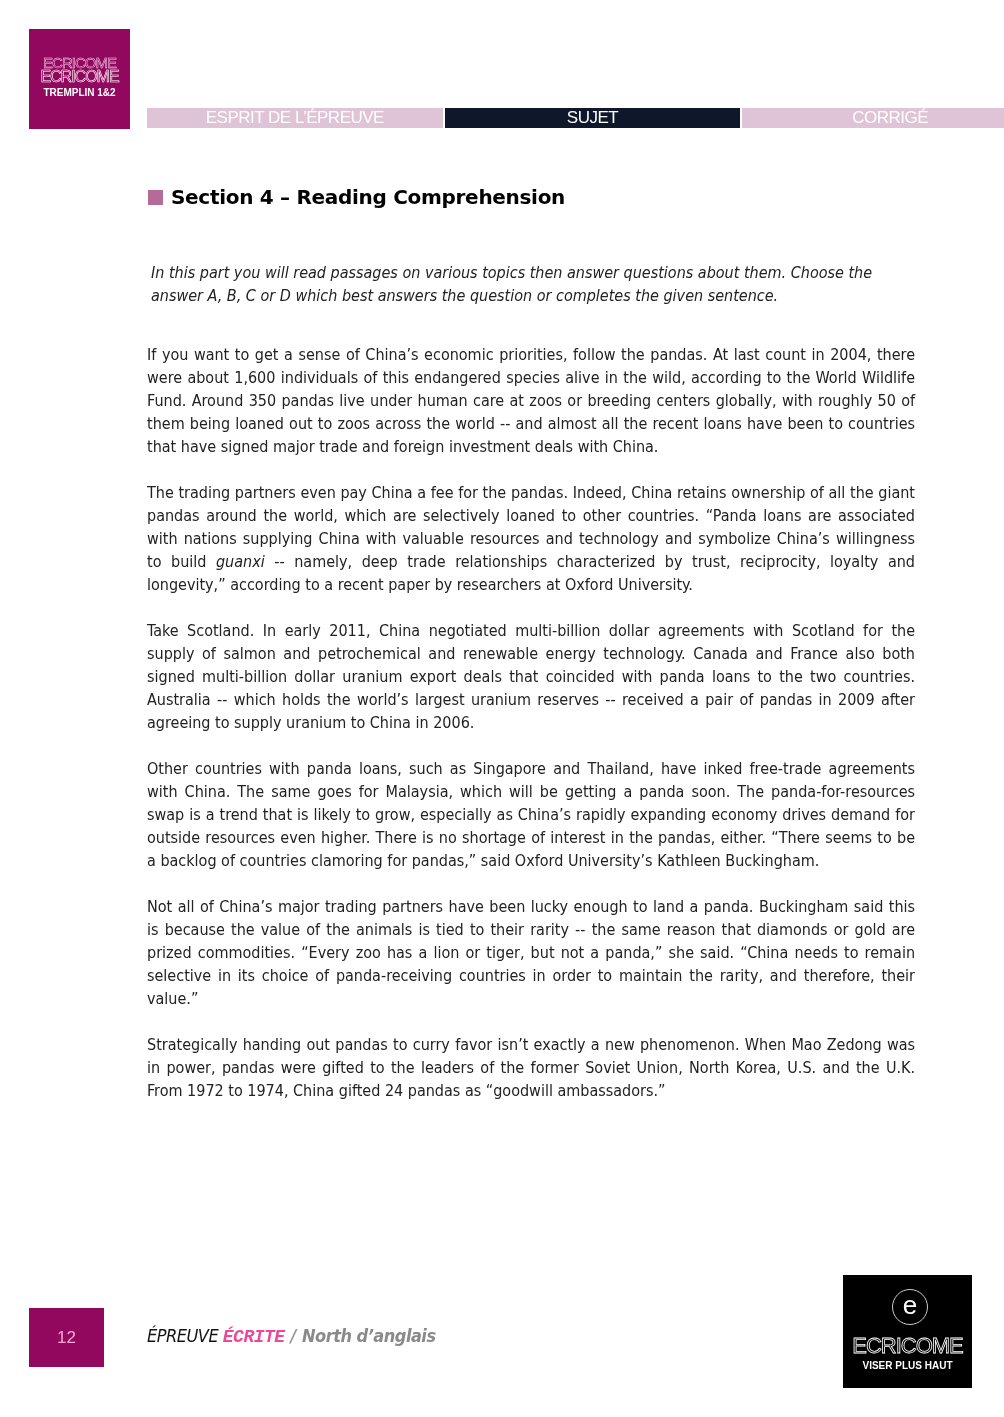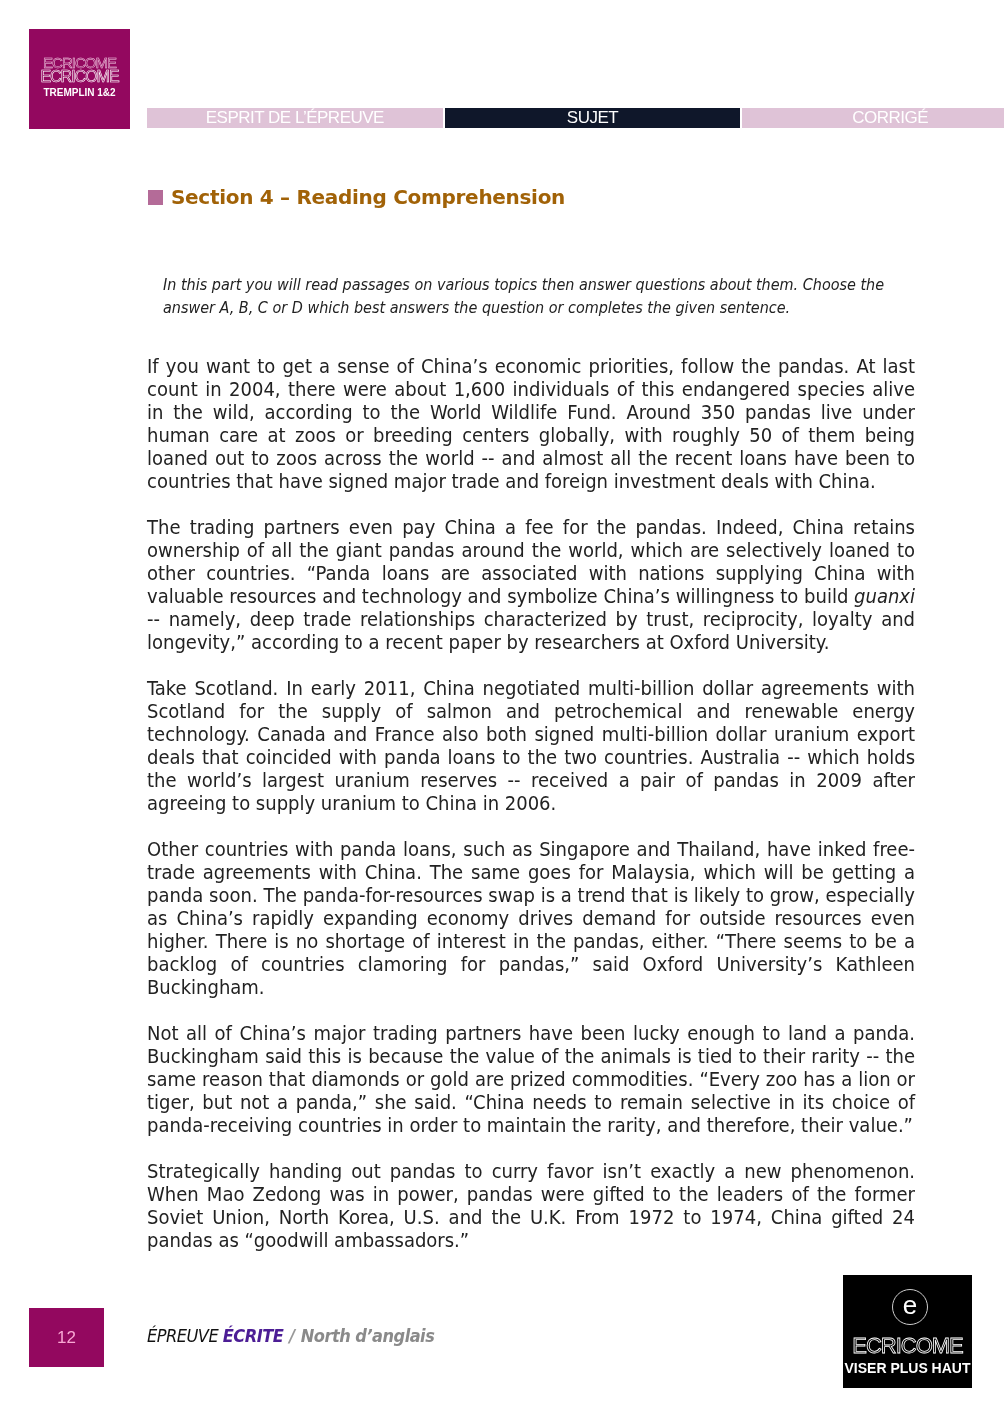--- a/index.html
+++ b/index.html
@@ -23,45 +23,45 @@
     font-family: "Liberation Sans", sans-serif; font-size: 10px; font-weight: bold; color: #fff; line-height: 12px; }
 
   .tabs { position: absolute; left: 147px; top: 87px; width: 891px; height: 41px; display: flex; gap: 2px; align-items: flex-end; }
   .tab { flex: 1; display: flex; align-items: center; justify-content: center;
     font-family: "Liberation Sans", sans-serif; font-size: 17px; color: #fff; letter-spacing: -0.5px;
     background: #dfc3d7; }
   .tab.active { background: #0f172a; }
 
   .section-title { position: absolute; left: 148px; top: 185px; display: flex; align-items: center; }
   .section-square { width: 15px; height: 15px; background: #b46b98; margin-right: 8px; }
-  .section-title h1 { margin: 0; font-family: "DejaVu Sans", sans-serif; font-size: 20px; font-weight: bold; color: #a16207; letter-spacing: -0.3px; }
+  .section-title h1 { margin: 0; font-family: "DejaVu Sans", sans-serif; font-size: 20px; font-weight: bold; color: #000000; letter-spacing: -0.3px; }
 
   .instructions { position: absolute; left: 147px; top: 257px; width: 768px;
-    font-style: italic; font-size: 16px; line-height: 23px; color: #222; margin: 16px; }
+    font-style: italic; font-size: 16px; line-height: 23px; color: #222; margin: 4px; }
 
   .body-text { position: absolute; left: 147px; top: 343px; width: 768px; }
-  .body-text p { margin: 12px 0 23px 0; font-size: 20px; line-height: 23px; text-align: justify; color: #222; }
+  .body-text p { margin: 0 0 23px 0; font-size: 16px; line-height: 23px; text-align: justify; color: #222; }
 
   .footer-page { position: absolute; left: 29px; top: 1308px; width: 75px; height: 59px;
     background: #93085f; color: #f9a8d4; display: flex; align-items: center; justify-content: center;
     font-family: "Liberation Sans", sans-serif; font-size: 17px; }
   .footer-label { position: absolute; left: 147px; top: 1325px; font-size: 18px; font-style: italic; letter-spacing: -0.5px; }
   .footer-label .a { color: #111; font-weight: normal; }
-  .footer-label .b { color: #4c1d95; font-weight: bold; }
+  .footer-label .b { color: #ec4899; font-weight: bold; font-family: Liberation Mono, monospace; }
   .footer-label .sep { color: #999; font-weight: bold; margin: 0 6px; }
   .footer-label .c { color: #8a8a8a; font-weight: bold; }
 
   .brand-logo { position: absolute; left: 843px; top: 1275px; width: 129px; height: 113px; background: #000; color: #fff; }
   .brand-logo .circle { position: absolute; left: 49px; top: 14px; width: 34px; height: 34px; border: 1.5px solid #ccc; border-radius: 50%;
     display: flex; align-items: center; justify-content: center; }
   .brand-logo .circle span { font-family: "Liberation Sans", sans-serif; font-size: 26px; line-height: 26px; margin-top: -4px; color: #fff; }
   .brand-logo .name { position: absolute; left: 0; right: 0; top: 58px; text-align: center;
     font-family: "Liberation Sans", sans-serif; font-size: 22px; letter-spacing: -1px; color: transparent; -webkit-text-stroke: 0.8px #fff; }
   .brand-logo .tagline { position: absolute; left: 0; right: 0; top: 85px; text-align: center;
-    font-family: "Liberation Sans", sans-serif; font-size: 14px; font-weight: bold; color: #fff; }
+    font-family: "Liberation Sans", sans-serif; font-size: 10px; font-weight: bold; color: #fff; }
 </style>
 </head>
 <body>
 
 <div class="logo-box">
   <div class="l1">ECRICOME</div>
   <div class="l2">ECRICOME</div>
   <div class="l3">TREMPLIN 1&amp;2</div>
 </div>
 

